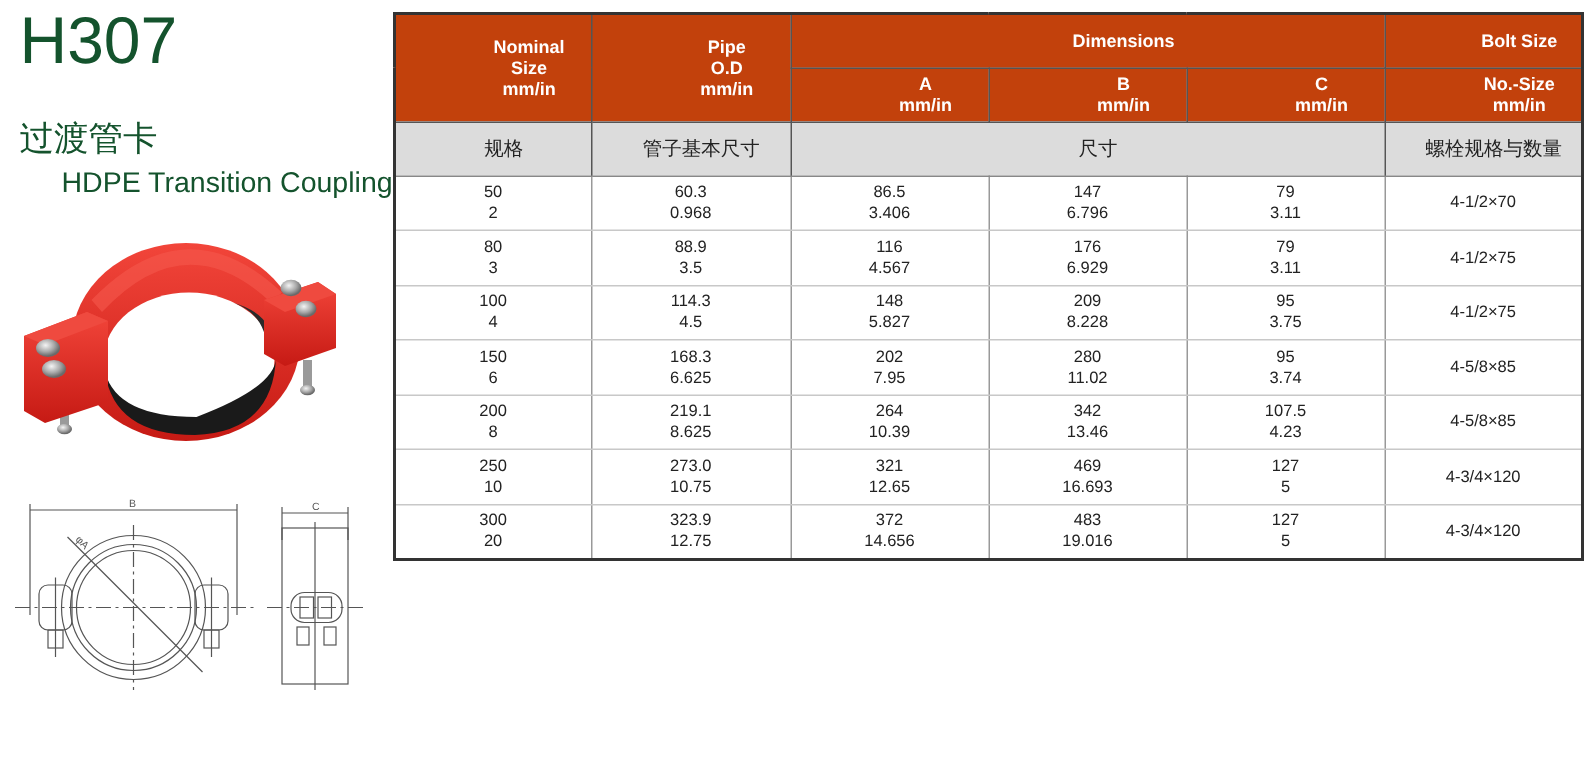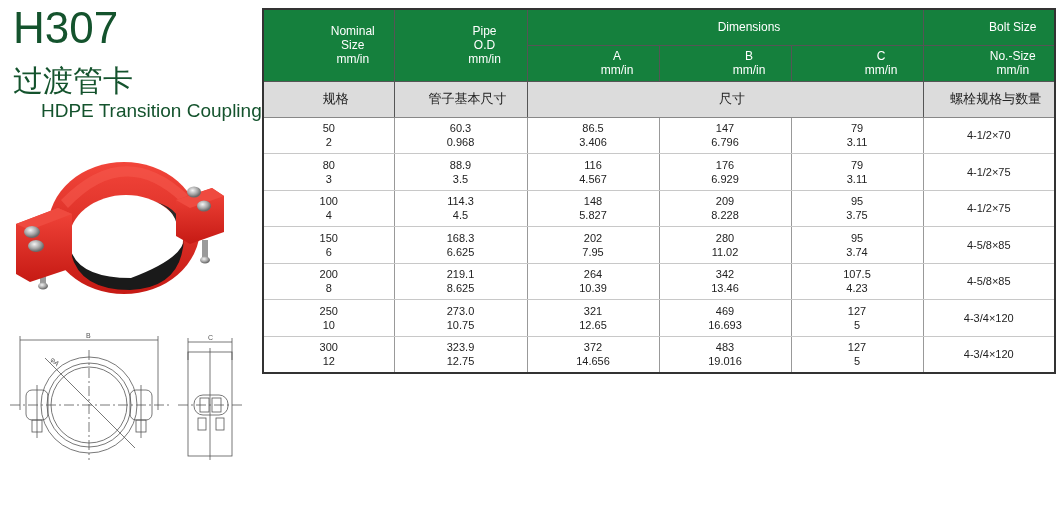--- a/index.html
+++ b/index.html
@@ -1,26 +1,26 @@
 <!DOCTYPE html>
 <html><head>
   <meta charset="utf-8">
   <style>
     html, body { margin: 0; padding: 0; background: #ffffff; }
     body { width: 1059px; height: 510px; position: relative; overflow: hidden; font-family: "Liberation Sans", sans-serif; }
     .title-block { position: absolute; left: 13px; top: 2px; color: #14532d; }
     .model { font-size: 44px; line-height: 52px; font-weight: 400; letter-spacing: 0px; margin: 0; }
-    .cn-title { font-size: 30px; line-height: 30px; margin-top: 12px; font-family: "DejaVu Sans", sans-serif; }
+    .cn-title { font-size: 23px; line-height: 30px; margin-top: 24px; font-family: "DejaVu Sans", sans-serif; }
     .en-title { font-size: 19px; line-height: 24px; margin-top: 3px; margin-left: 28px; }
     .photo { position: absolute; left: 6px; top: 140px; width: 230px; height: 160px; }
     .drawing { position: absolute; left: 10px; top: 330px; width: 240px; height: 130px; }
 
     table.spec { position: absolute; left: 262px; top: 8px; width: 792px; border-collapse: collapse; border: 2px solid #333; table-layout: fixed; }
     table.spec th, table.spec td { text-align: center; vertical-align: middle; padding: 0; }
-    table.spec th.h { background: #15803d; color: #ffffff; font-weight: 400; font-size: 12px; line-height: 14px; border: 1px solid #555; padding-left: 48px; }
+    table.spec th.h { background: #c2410c; color: #ffffff; font-weight: 700; font-size: 12px; line-height: 14px; border: 1px solid #555; padding-left: 48px; }
     table.spec td.cn { background: #dcdcdc; color: #222; font-size: 13px; height: 35px; border: 1px solid #555; border-bottom: 1px solid #888; font-family: Liberation Sans, sans-serif; padding-left: 14px; }
     table.spec td.d { font-size: 11px; line-height: 14px; color: #222; height: 35.5px; border-left: 1px solid #999; border-right: 1px solid #999; border-bottom: 1px solid #c8c8c8; }
     table.spec td.d.bolt { font-size: 11px; }
     table.spec tr.last td.d { border-bottom: none; }
     .r1 { height: 36px; }
     .r2 { height: 36px; }
     .line { display: block; }
   </style>
 </head>
 <body>
@@ -294,21 +294,21 @@
         </td>
       <td class="d">
           <span class="line">127</span>
           <span class="line">5</span>
         </td>
       <td class="d bolt">4-3/4×120</td>
     </tr>
     <tr class="last">
       <td class="d">
           <span class="line">300</span>
-          <span class="line">12</span>
+          <span class="line">20</span>
         </td>
       <td class="d">
           <span class="line">323.9</span>
           <span class="line">12.75</span>
         </td>
       <td class="d">
           <span class="line">372</span>
           <span class="line">14.656</span>
         </td>
       <td class="d">

